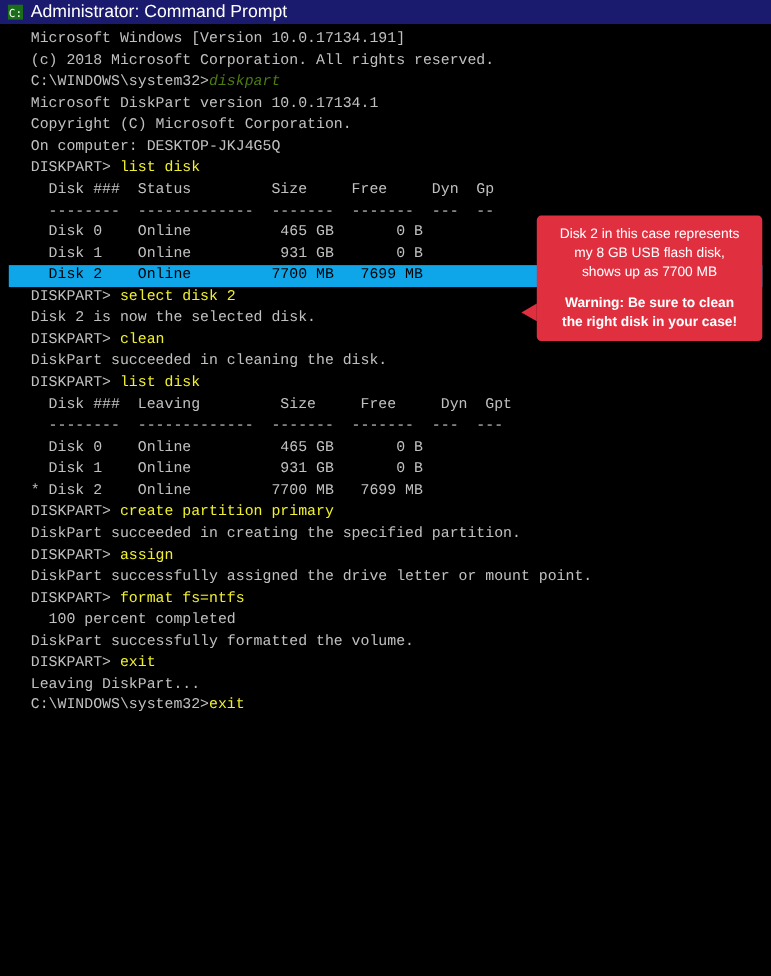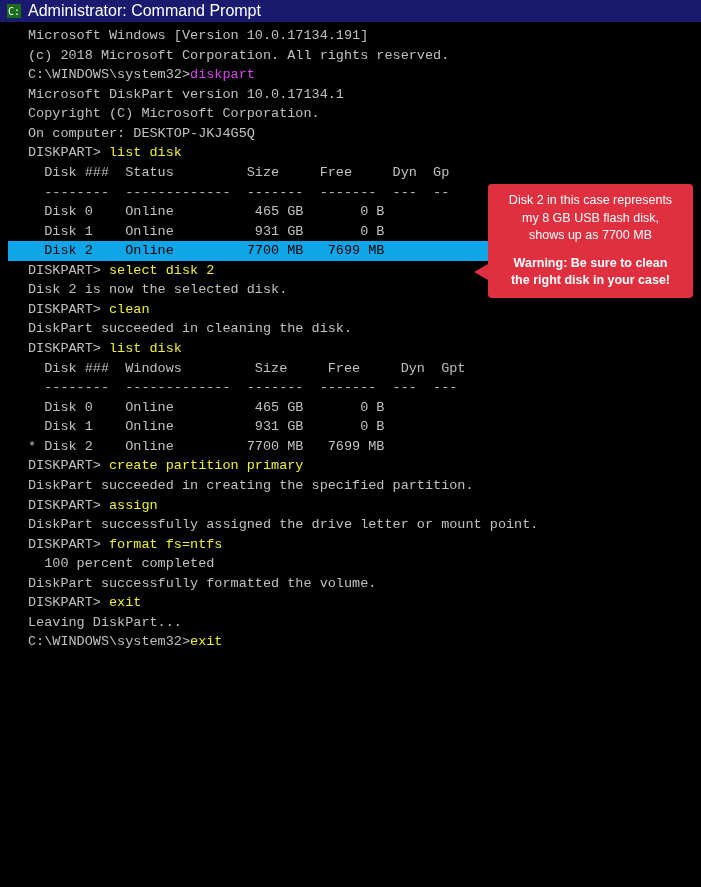--- a/index.html
+++ b/index.html
@@ -49,21 +49,21 @@
     .line {
       line-height: 1.45;
       white-space: pre;
       color: #c0c0c0;
       padding-left: 20px;
     }
 
     
     .tooltip-box {
       position: absolute;
-      top: 162px;
+      top: 174px;
       right: 8px;
       width: 205px;
       background: #e03040;
       color: #fff;
       font-family: 'Segoe UI', Arial, sans-serif;
       font-size: 12.5px;
       padding: 8px 10px;
       border-radius: 4px;
       text-align: center;
       line-height: 1.4;
@@ -96,21 +96,21 @@
   </div>
   <span class="titlebar-title">Administrator: Command Prompt</span>
 </div>
 
 <div class="terminal">
 
   <div id="terminal-lines">
       <div class="line">Microsoft Windows [Version 10.0.17134.191]</div>
       <div class="line">(c) 2018 Microsoft Corporation. All rights reserved.</div>
       <div class="line"></div>
-      <div class="line"><span style="color: rgb(192, 192, 192);">C:\WINDOWS\system32&gt;</span><span style="color: #d946ef;">diskpart</span></div>
+      <div class="line"><span style="color: rgb(192, 192, 192);">C:\WINDOWS\system32&gt;</span><span style="color: #4d7c0f; font-style: italic;">diskpart</span></div>
       <div class="line"></div>
       <div class="line">Microsoft DiskPart version 10.0.17134.1</div>
       <div class="line"></div>
       <div class="line">Copyright (C) Microsoft Corporation.</div>
       <div class="line">On computer: DESKTOP-JKJ4G5Q</div>
       <div class="line"></div>
       <div class="line"><span style="color: rgb(192, 192, 192);">DISKPART&gt; </span><span style="color: rgb(240, 240, 48);">list disk</span></div>
       <div class="line"></div>
       <div class="line">  Disk ###  Status         Size     Free     Dyn  Gp</div>
       <div class="line">  --------  -------------  -------  -------  ---  --</div>
@@ -121,21 +121,21 @@
       <div class="line"><span style="color: rgb(192, 192, 192);">DISKPART&gt; </span><span style="color: rgb(240, 240, 48); margin-top: 37px;">select disk 2</span></div>
       <div class="line"></div>
       <div class="line">Disk 2 is now the selected disk.</div>
       <div class="line"></div>
       <div class="line"><span style="color: rgb(192, 192, 192);">DISKPART&gt; </span><span style="color: rgb(240, 240, 48);">clean</span></div>
       <div class="line"></div>
       <div class="line">DiskPart succeeded in cleaning the disk.</div>
       <div class="line"></div>
       <div class="line"><span style="color: rgb(192, 192, 192);">DISKPART&gt; </span><span style="color: rgb(240, 240, 48);">list disk</span></div>
       <div class="line"></div>
-      <div class="line">  Disk ###  Windows         Size     Free     Dyn  Gpt</div>
+      <div class="line">  Disk ###  Leaving         Size     Free     Dyn  Gpt</div>
       <div class="line">  --------  -------------  -------  -------  ---  ---</div>
       <div class="line">  Disk 0    Online          465 GB       0 B</div>
       <div class="line">  Disk 1    Online          931 GB       0 B</div>
       <div class="line">* Disk 2    Online         7700 MB   7699 MB</div>
       <div class="line"></div>
       <div class="line"><span style="color: rgb(192, 192, 192);">DISKPART&gt; </span><span style="color: rgb(240, 240, 48);">create partition primary</span></div>
       <div class="line"></div>
       <div class="line">DiskPart succeeded in creating the specified partition.</div>
       <div class="line"></div>
       <div class="line"><span style="color: rgb(192, 192, 192);">DISKPART&gt; </span><span style="color: rgb(240, 240, 48);">assign</span></div>

